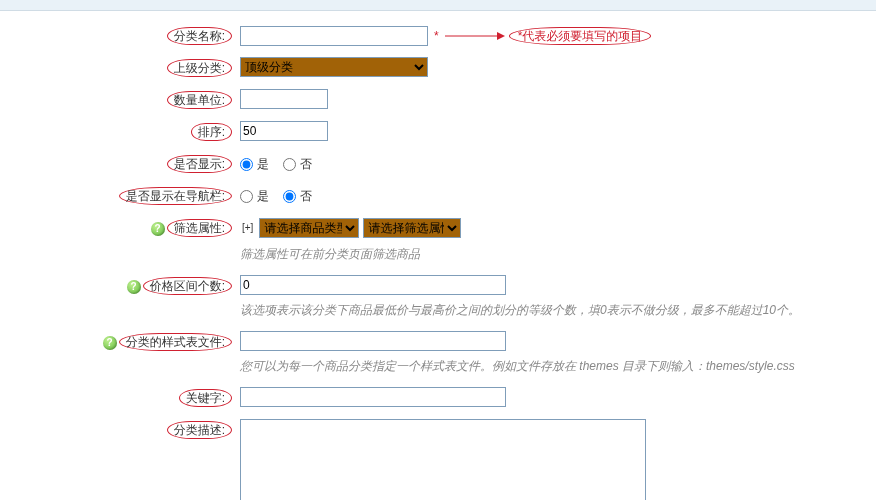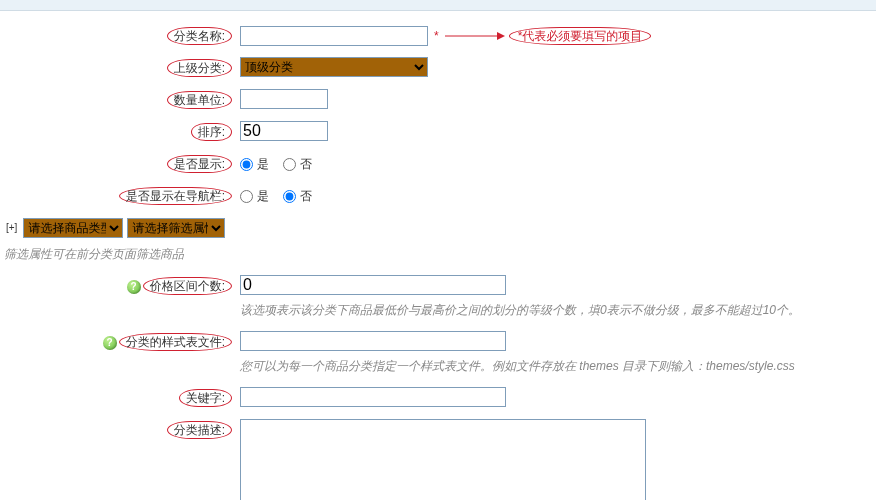--- a/index.html
+++ b/index.html
@@ -59,21 +59,21 @@
   .hint {
     color: #888;
     margin-top: 4px;
     font-size: 12px;
     font-style: italic;
   }
   input[type=text].txt {
     border: 1px solid #7F9DB9;
     height: 18px;
     padding: 0 2px;
-    font-size: 16px;
+    font-size: 12px;
     background:#fff;
   }
   select.sel {
     border: 1px solid #7F9DB9;
     height: 20px;
     font-size: 12px;
     background:#a16207;
   }
   textarea.ta {
     border: 1px solid #7F9DB9;
@@ -219,20 +219,23 @@
         <label class="inline">
           <input type="radio" name="shownav" checked="" style="">
           <span>否</span>
         </label>
       </div>
     </div>
   </div>
 
 
   <div class="row">
+    <div class="label-col">
+      <span class="qicon">?</span><span class="lbl">筛选属性:</span>
+    </div>
     <div class="field-col">
       <div class="field-line">
         <span class="plus">[+]</span>
         <select class="sel" style="width:100px">
           <option>请选择商品类型</option>
         </select>
         <select class="sel" style="width:98px">
           <option>请选择筛选属性</option>
         </select>
       </div>

